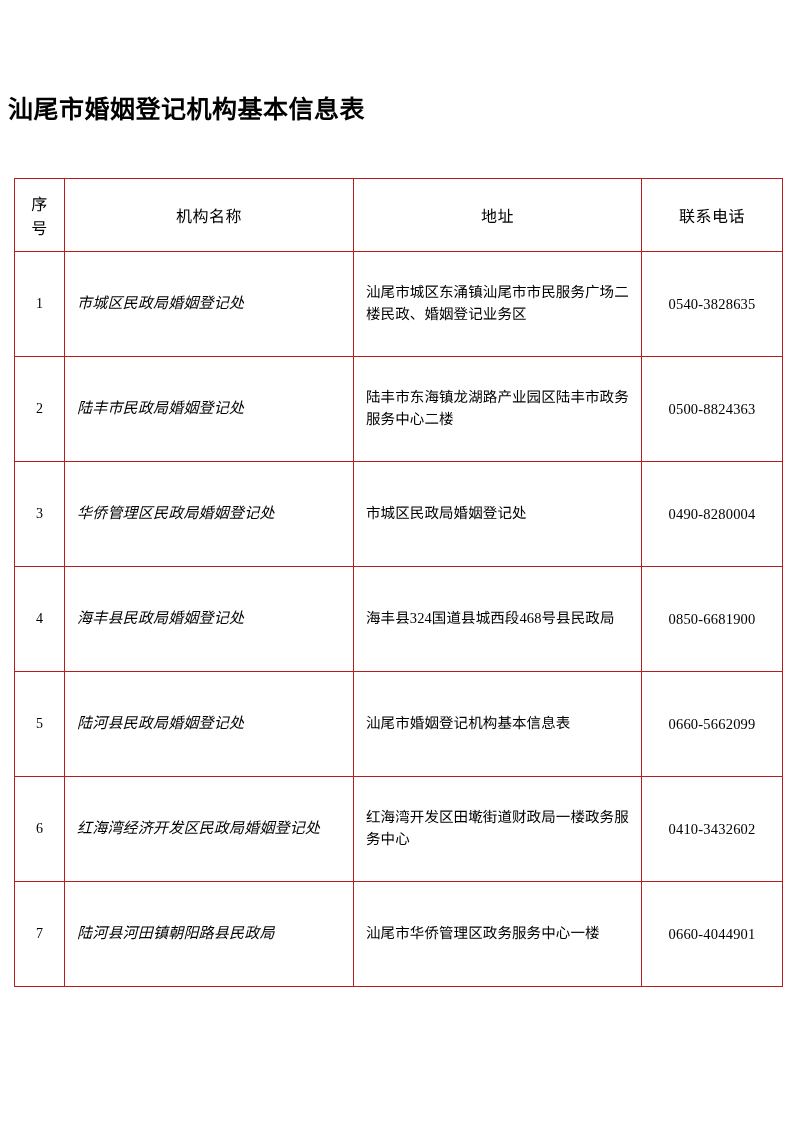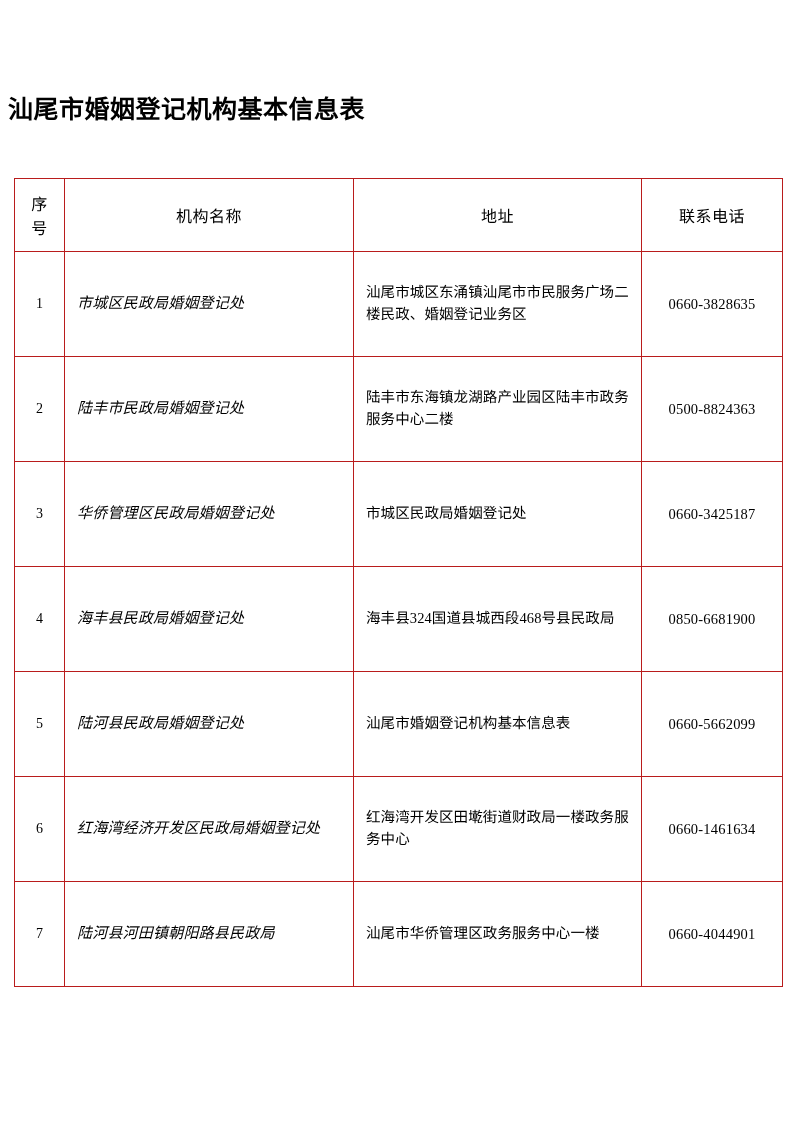--- a/index.html
+++ b/index.html
@@ -142,51 +142,51 @@
           <th>机构名称</th>
           <th>地址</th>
           <th>联系电话</th>
         </tr>
       </thead>
       <tbody>
         <tr>
           <td class="cell-idx">1</td>
           <td class="cell-name">市城区民政局婚姻登记处</td>
           <td class="cell-addr">汕尾市城区东涌镇汕尾市市民服务广场二楼民政、婚姻登记业务区</td>
-          <td class="cell-phone">0660-3828635</td>
+          <td class="cell-phone">0540-3828635</td>
         </tr>
         <tr>
           <td class="cell-idx">2</td>
           <td class="cell-name">陆丰市民政局婚姻登记处</td>
           <td class="cell-addr">陆丰市东海镇龙湖路产业园区陆丰市政务服务中心二楼</td>
           <td class="cell-phone">0500-8824363</td>
         </tr>
         <tr>
           <td class="cell-idx">3</td>
           <td class="cell-name">华侨管理区民政局婚姻登记处</td>
           <td class="cell-addr">市城区民政局婚姻登记处</td>
-          <td class="cell-phone">0660-3425187</td>
+          <td class="cell-phone">0490-8280004</td>
         </tr>
         <tr>
           <td class="cell-idx">4</td>
           <td class="cell-name">海丰县民政局婚姻登记处</td>
           <td class="cell-addr">海丰县324国道县城西段468号县民政局</td>
           <td class="cell-phone">0850-6681900</td>
         </tr>
         <tr>
           <td class="cell-idx">5</td>
           <td class="cell-name">陆河县民政局婚姻登记处</td>
           <td class="cell-addr">汕尾市婚姻登记机构基本信息表</td>
           <td class="cell-phone">0660-5662099</td>
         </tr>
         <tr>
           <td class="cell-idx">6</td>
           <td class="cell-name">红海湾经济开发区民政局婚姻登记处</td>
           <td class="cell-addr">红海湾开发区田墘街道财政局一楼政务服务中心</td>
-          <td class="cell-phone">0660-1461634</td>
+          <td class="cell-phone">0410-3432602</td>
         </tr>
         <tr>
           <td class="cell-idx">7</td>
           <td class="cell-name">陆河县河田镇朝阳路县民政局</td>
           <td class="cell-addr">汕尾市华侨管理区政务服务中心一楼</td>
           <td class="cell-phone">0660-4044901</td>
         </tr>
       </tbody>
     </table>
   </div>

